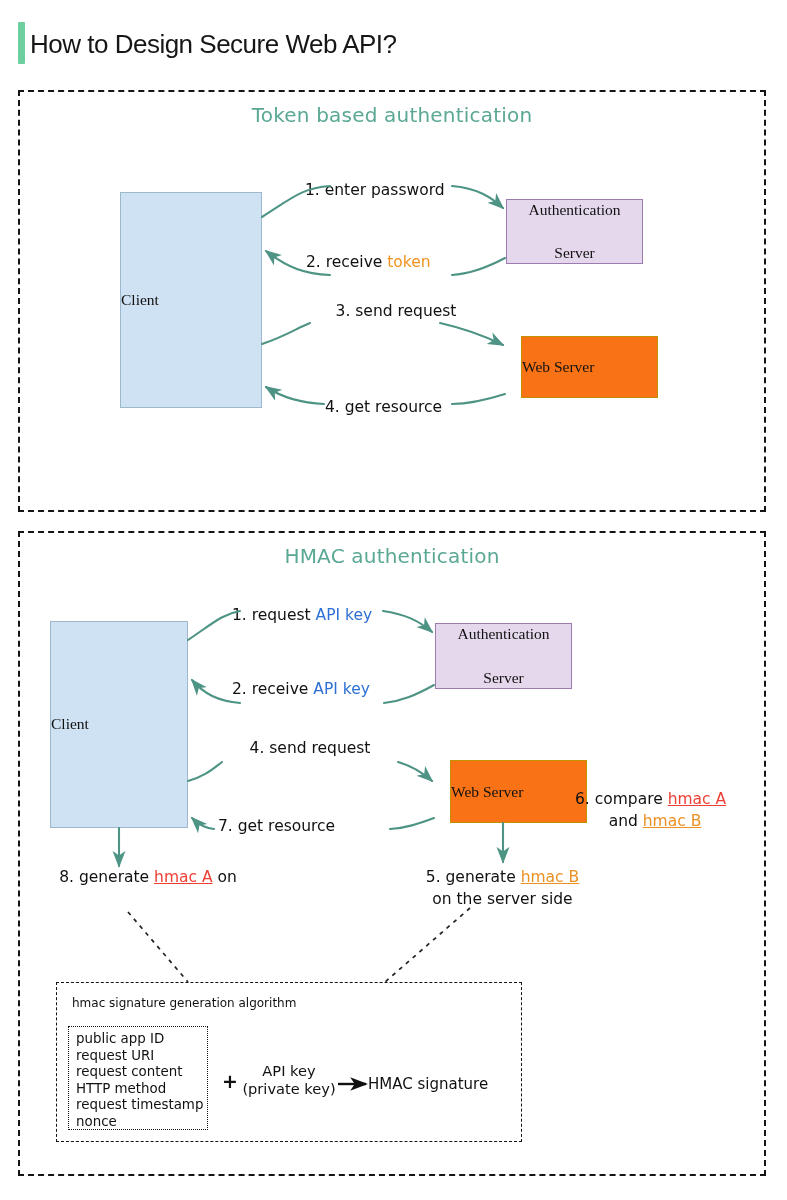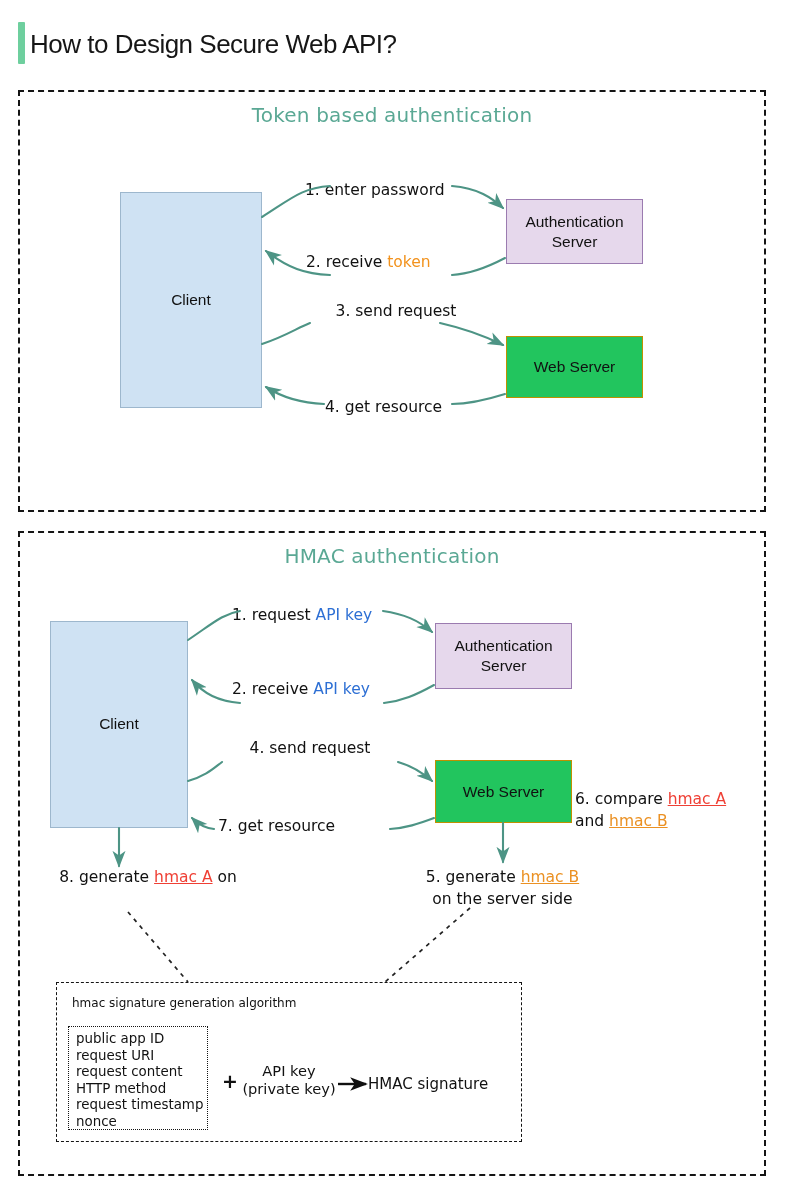--- a/index.html
+++ b/index.html
@@ -30,27 +30,27 @@
   #panel-hmac{left:18px;top:531px;width:748px;height:645px;}
 
   .panel-title{
     font-family:"DejaVu Sans",sans-serif;
     font-size:20px;color:#5aa894;text-align:center;width:100%;
     letter-spacing:0.2px;
   }
 
   
   .node{
-    box-sizing:border-box;display:flex;align-items:center;justify-content:center;
-    text-align:center;font-family:Liberation Sans, sans-serif;font-size:15.5px;
+    box-sizing:border-box;display:flex;align-items:center;justify-content:space-between;
+    text-align:center;font-family:Liberation Serif, serif;font-size:15.5px;
     color:#111;line-height:1.28;
   }
   .node.client{background:#cfe2f3;border:1.3px solid #9db7cd;}
   .node.auth{background:#e6d8ec;border:1.4px solid #9b7bb0;}
-  .node.web{background:#22c55e;border:1.6px solid #bf9000;}
+  .node.web{background:#f97316;border:1.6px solid #bf9000;margin-left:15px;}
 
   
   .lbl{
     font-family:"DejaVu Sans",sans-serif;font-size:15.5px;color:#111;
     line-height:1.45;white-space:nowrap;
   }
   .lbl.c{text-align:center;}
   .tok{color:#f2921d;}
   .apikey{color:#2d6fd4;}
   .hmacA{color:#ef3f34;text-decoration:underline;}
@@ -158,21 +158,21 @@
 </div>
 
 <div class="abs lbl c" style="left:200px;top:737px;width:220px;">
   <div>4. send request</div>
 </div>
 
 <div class="abs lbl" style="left:218px;top:815px;">7. get resource</div>
 
 <div class="abs lbl c" style="left:575px;top:788px;width:200px;text-align:left;">
   <div><span>6. compare </span><span class="hmacA">hmac A</span></div>
-  <div style="text-align:left;width:160px;"><span>and </span><span class="hmacB">hmac B</span></div>
+  <div style="text-align:center;width:160px;"><span>and </span><span class="hmacB">hmac B</span></div>
 </div>
 
 <div class="abs lbl c" style="left:28px;top:866px;width:240px;">
   <div><span>8. generate </span><span class="hmacA">hmac A</span><span> on</span></div>
 </div>
 
 <div class="abs lbl c" style="left:390px;top:866px;width:225px;">
   <div><span>5. generate </span><span class="hmacB">hmac B</span></div>
   <div>on the server side</div>
 </div>

